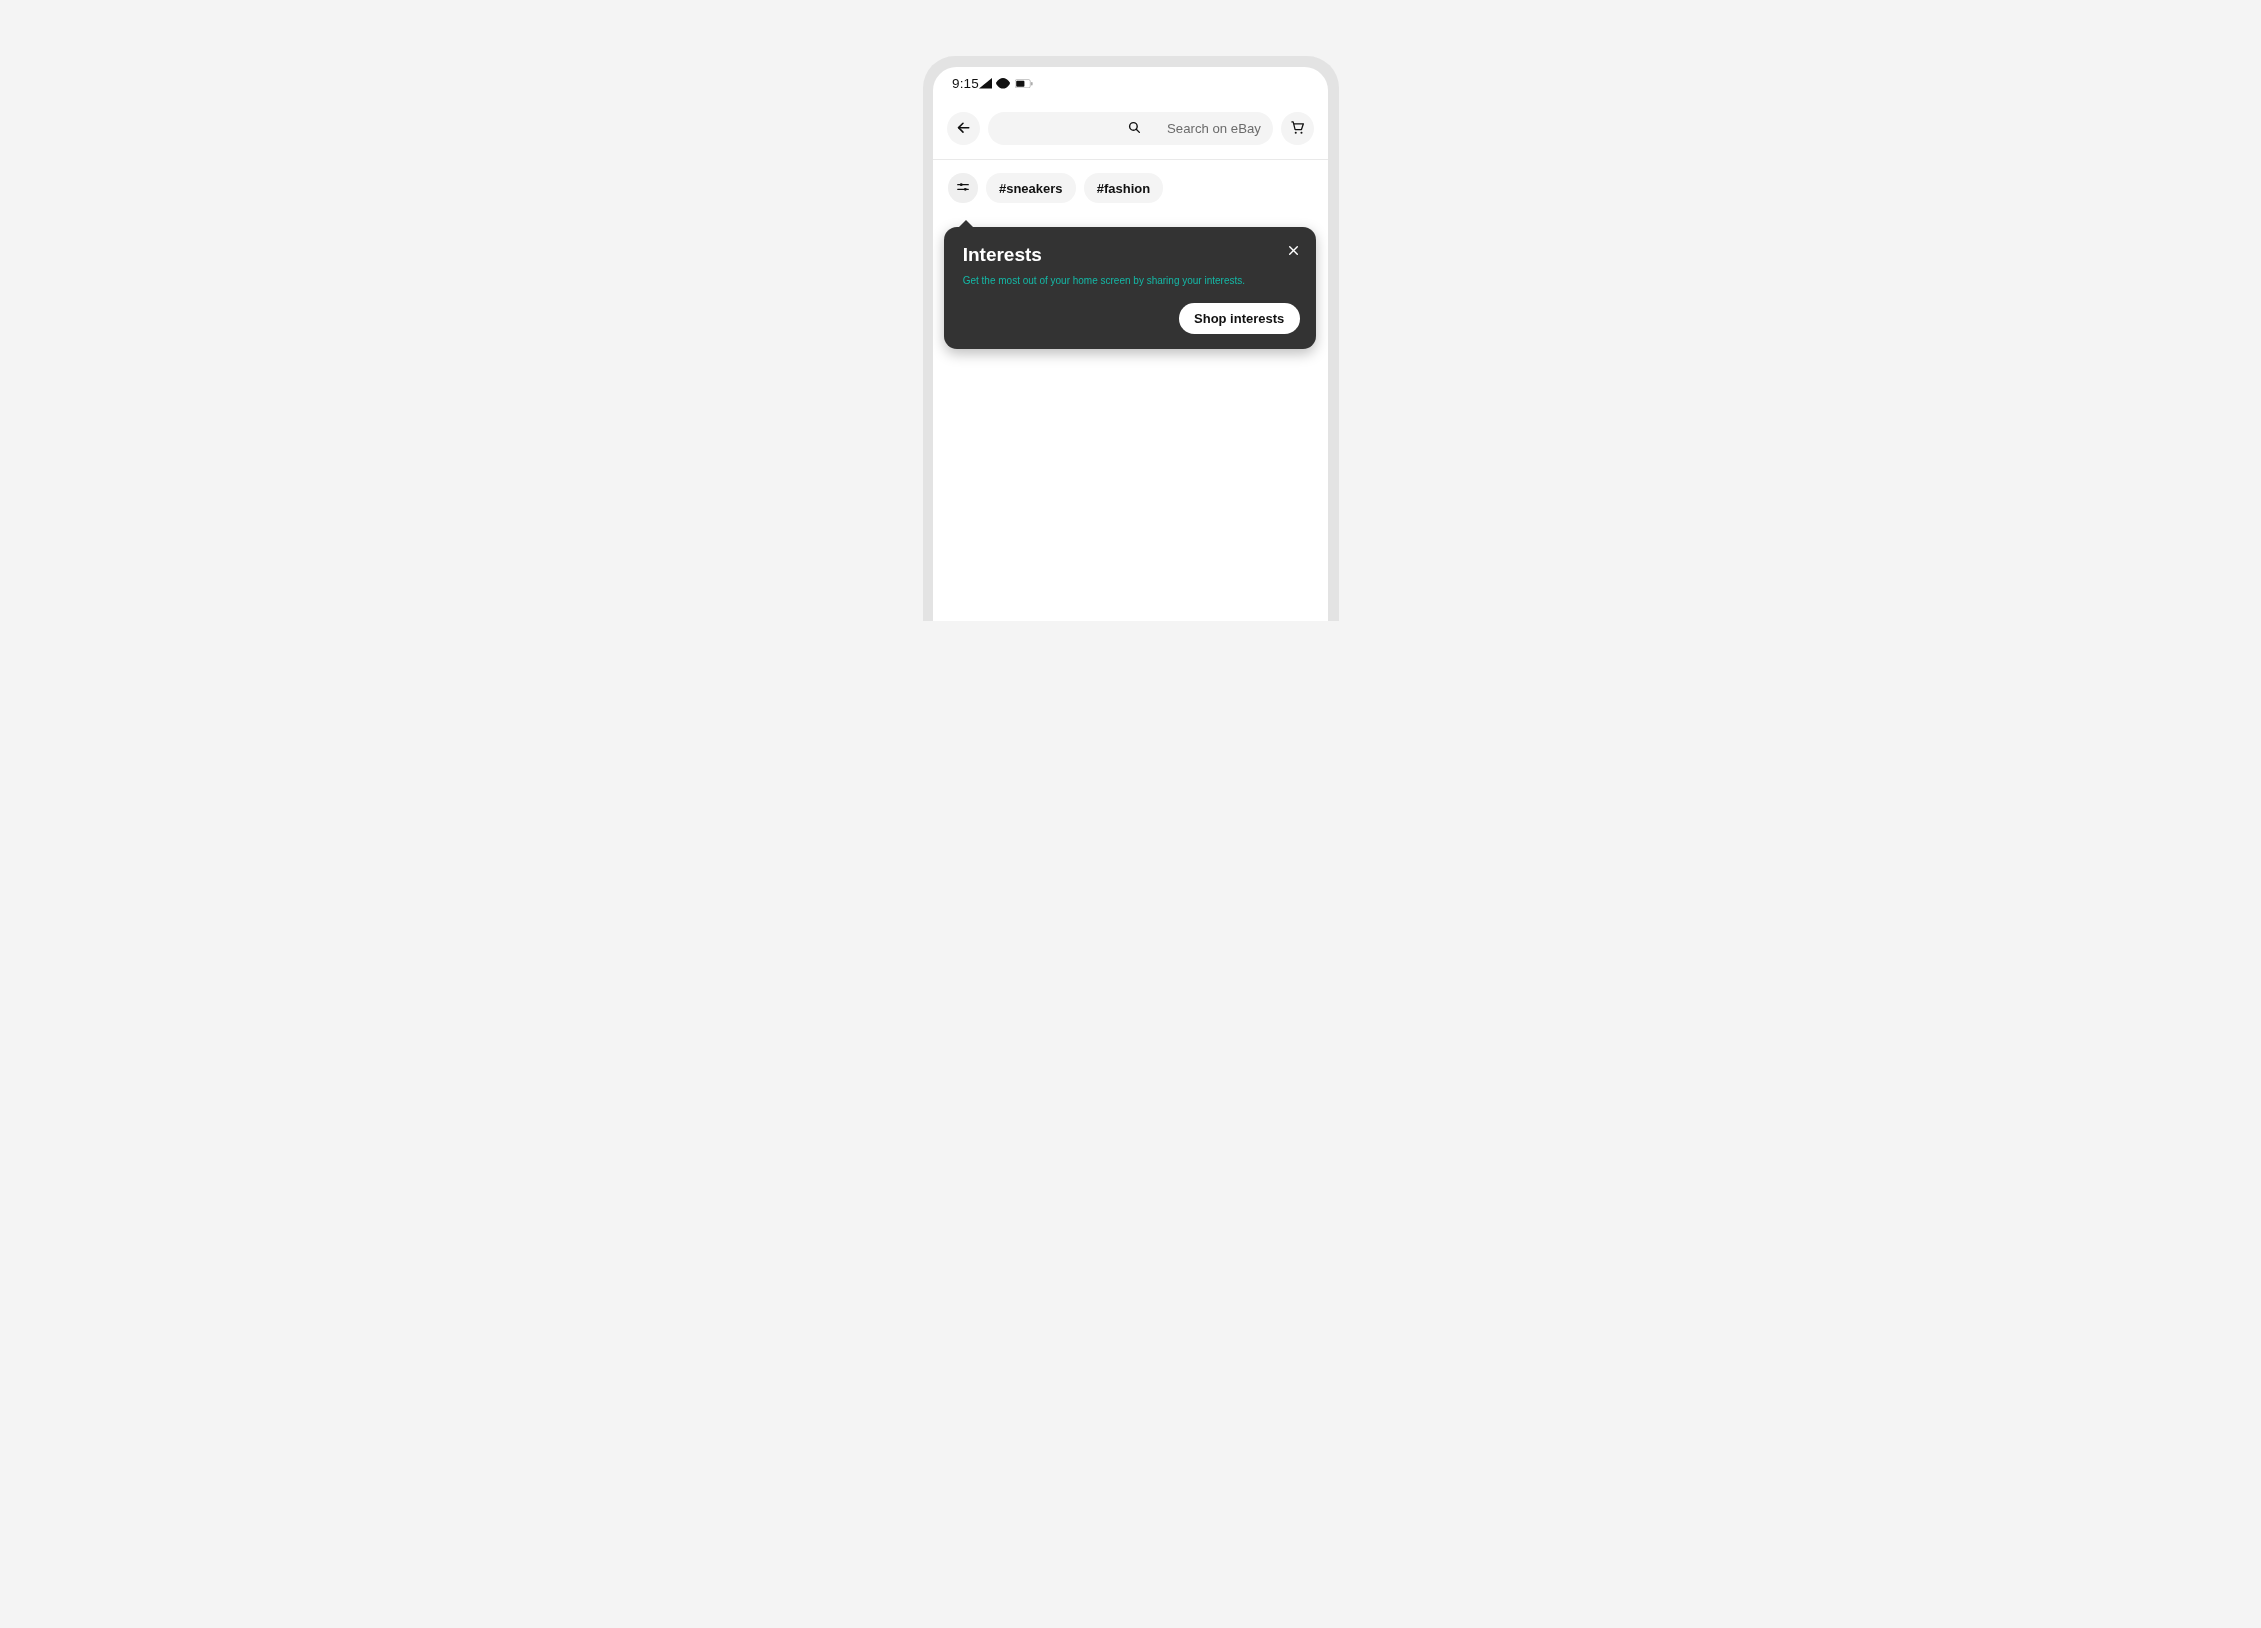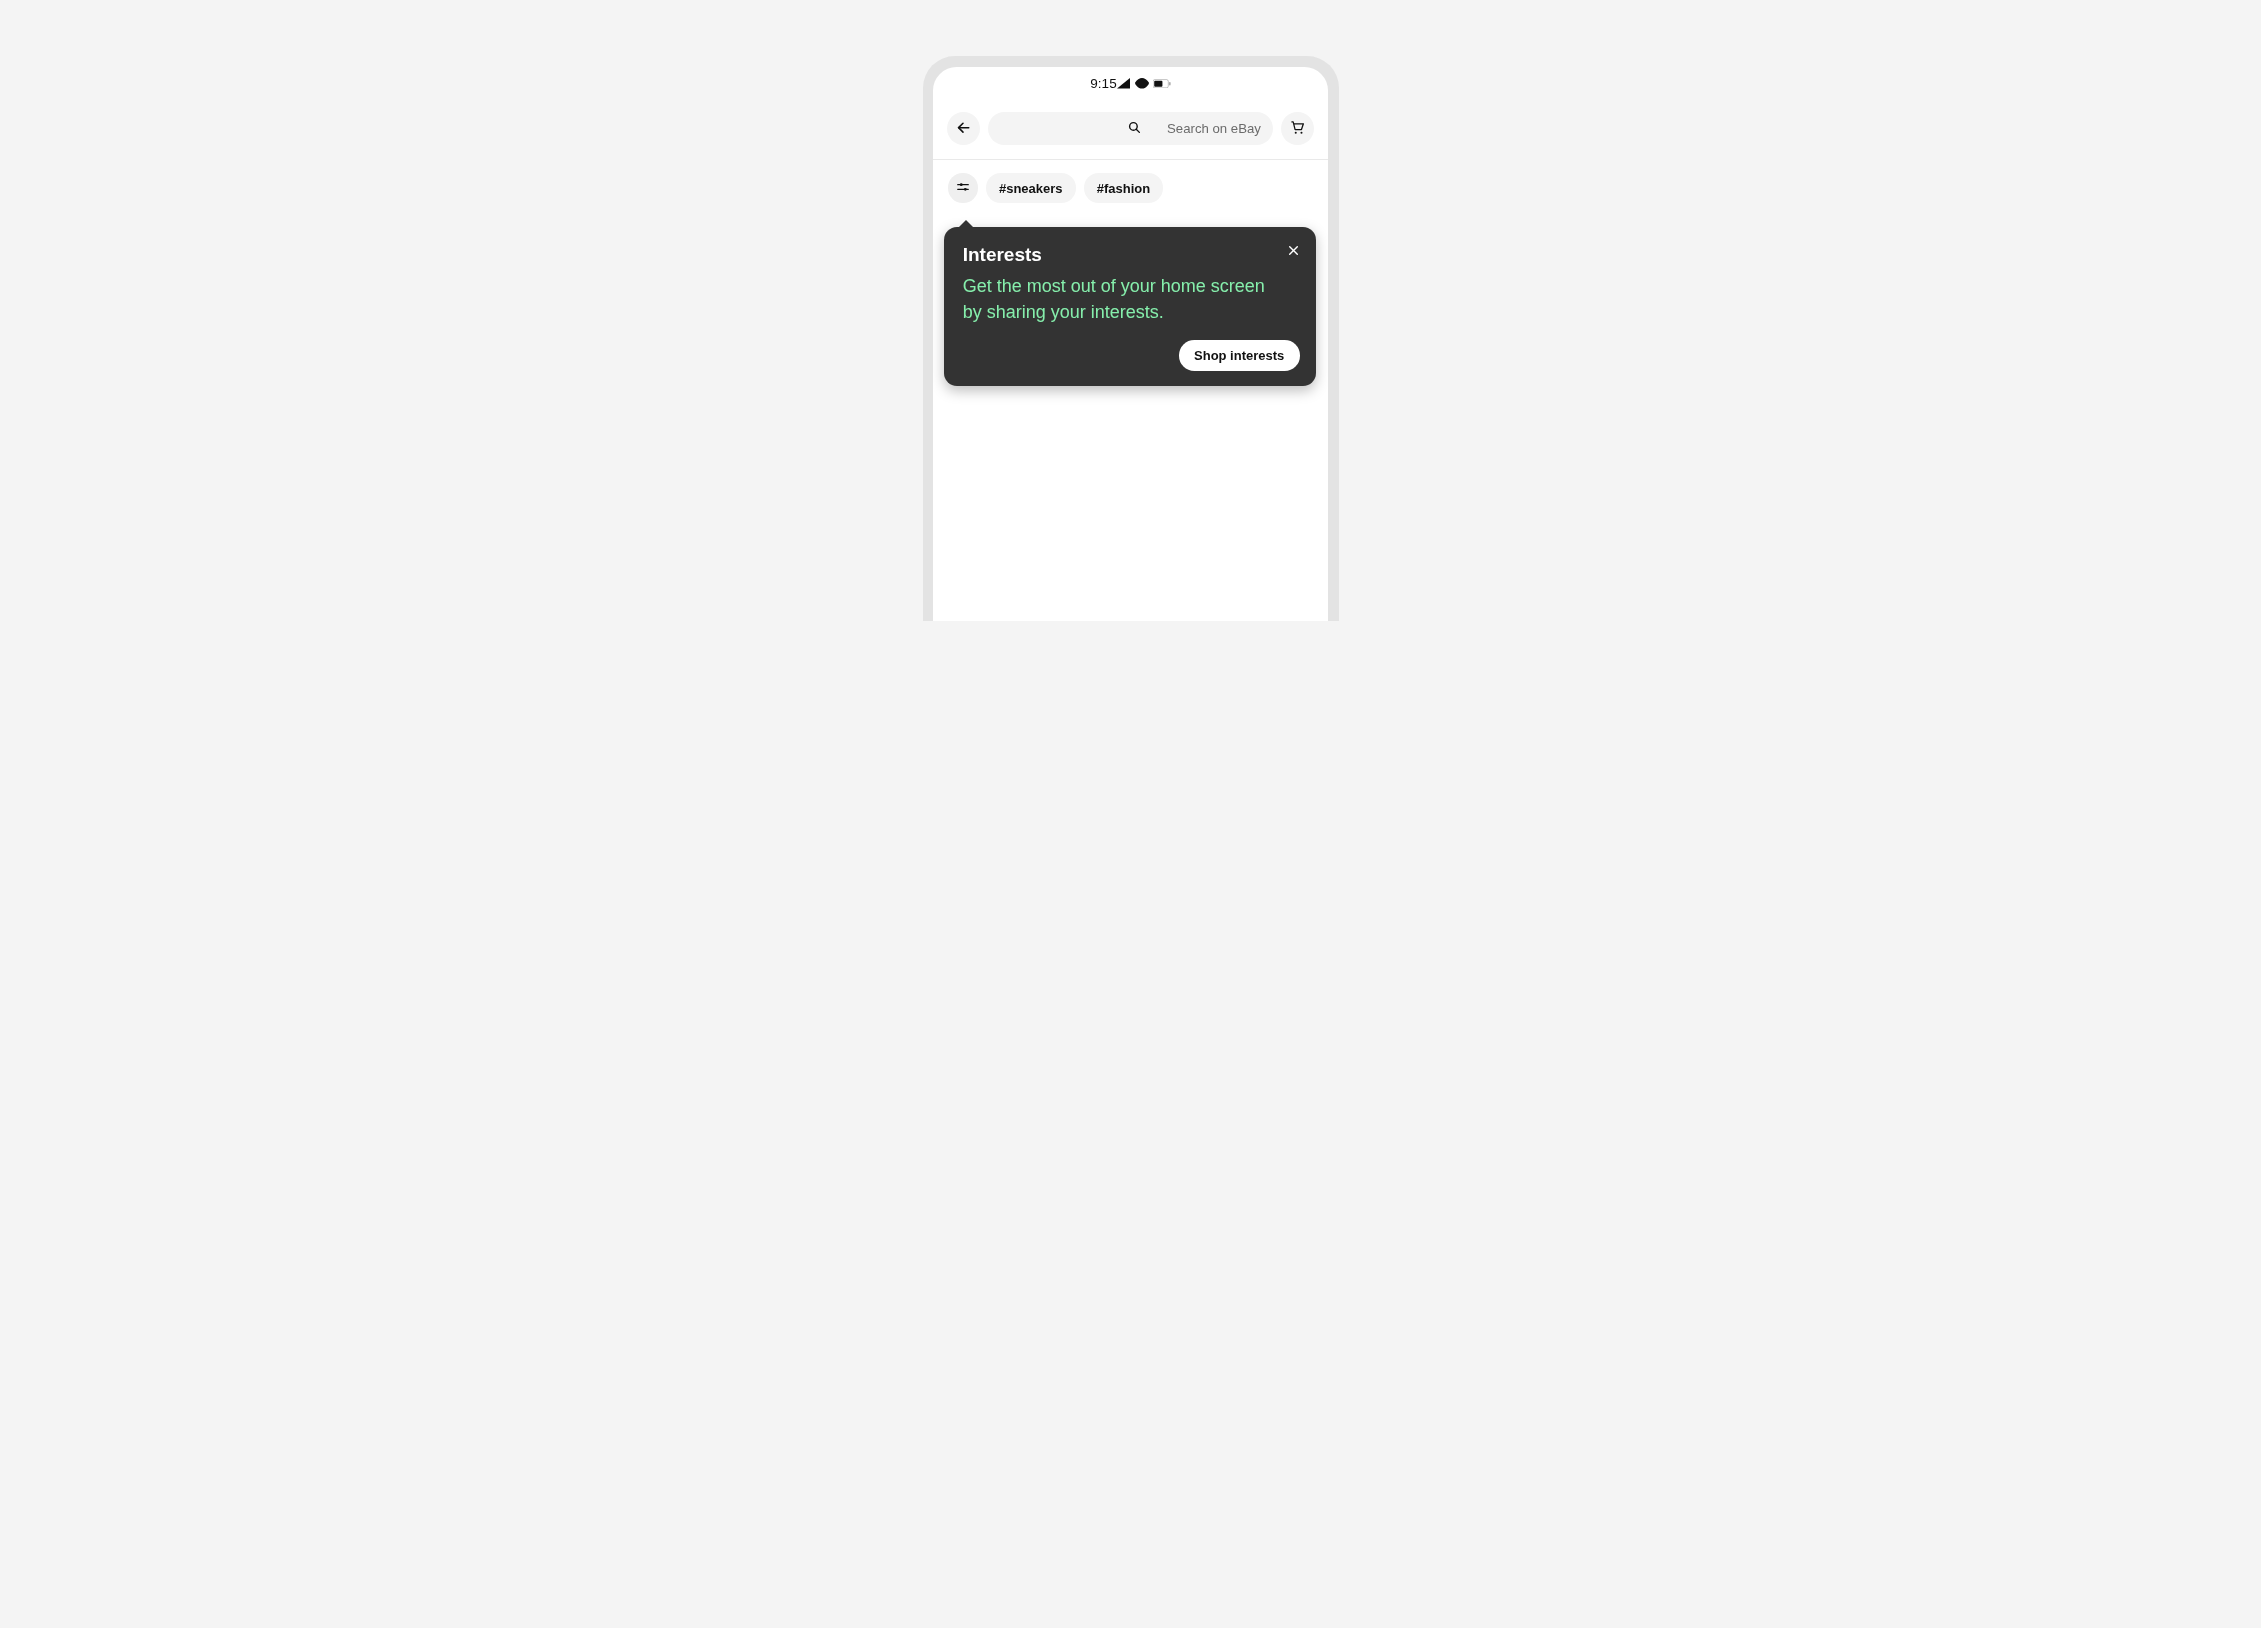--- a/index.html
+++ b/index.html
@@ -34,21 +34,21 @@
     background: #ffffff;
     border-radius: 23.6px 23.6px 0 0;
     overflow: hidden;
     position: relative;
   }
   
   .status {
     height: 34px;
     display: flex;
     align-items: center;
-    justify-content: center;
+    justify-content: flex-start;
     padding: 0 19px;
   }
   .status-time {
     font-size: 13.5px;
     font-weight: 500;
     letter-spacing: 0.1px;
     color: #111;
   }
   .status-icons {
     display: flex;
@@ -182,24 +182,24 @@
     border-left: 7px solid transparent;
     border-right: 7px solid transparent;
     border-bottom: 7px solid #333333;
   }
   .tt-title {
     font-size: 19px;
     font-weight: 800;
     margin-bottom: 8.2px;
   }
   .tt-body {
-    font-size: 18px;
+    font-size: 10px;
     line-height: 1.42;
     font-weight: 400;
-    color: #86efac;
+    color: #14b8a6;
     max-width: 92%;
   }
   .tt-close {
     position: absolute;
     right: 11.8px; top: 14px;
     width: 21px; height: 21px;
     display:flex;align-items:center;justify-content:center;
   }
   .tt-actions {
     display: flex;

